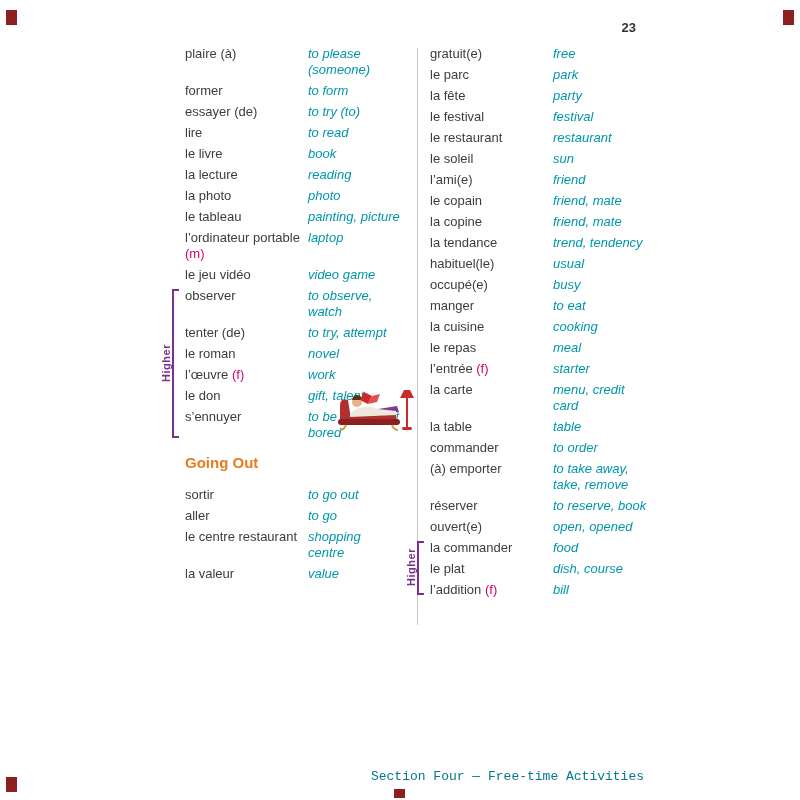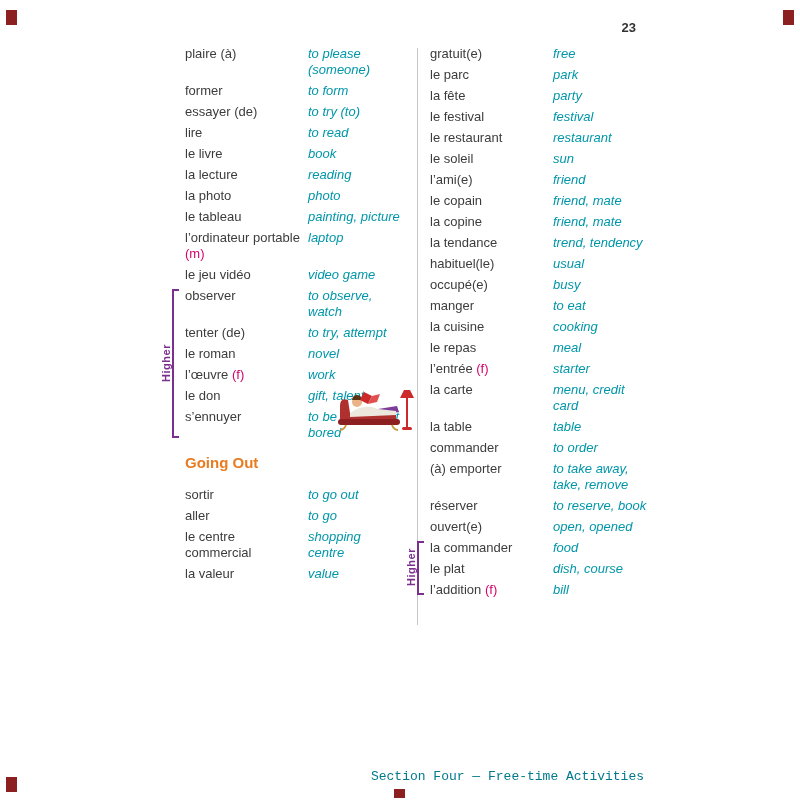--- a/index.html
+++ b/index.html
@@ -153,21 +153,21 @@
           <span class="fr-cell"><span>sortir</span> <span class="marker"></span></span>
           <span class="en">to go out</span>
         </div>
 
         <div class="row">
           <span class="fr-cell"><span>aller</span> <span class="marker"></span></span>
           <span class="en">to go</span>
         </div>
 
         <div class="row">
-          <span class="fr-cell"><span>le centre commercial</span> <span class="marker"></span></span>
+          <span class="fr-cell"><span>le centre restaurant</span> <span class="marker"></span></span>
           <span class="en">shopping centre</span>
         </div>
 
         <div class="row">
           <span class="fr-cell"><span>la valeur</span> <span class="marker"></span></span>
           <span class="en">value</span>
         </div>
       </div>
 
   </div>

